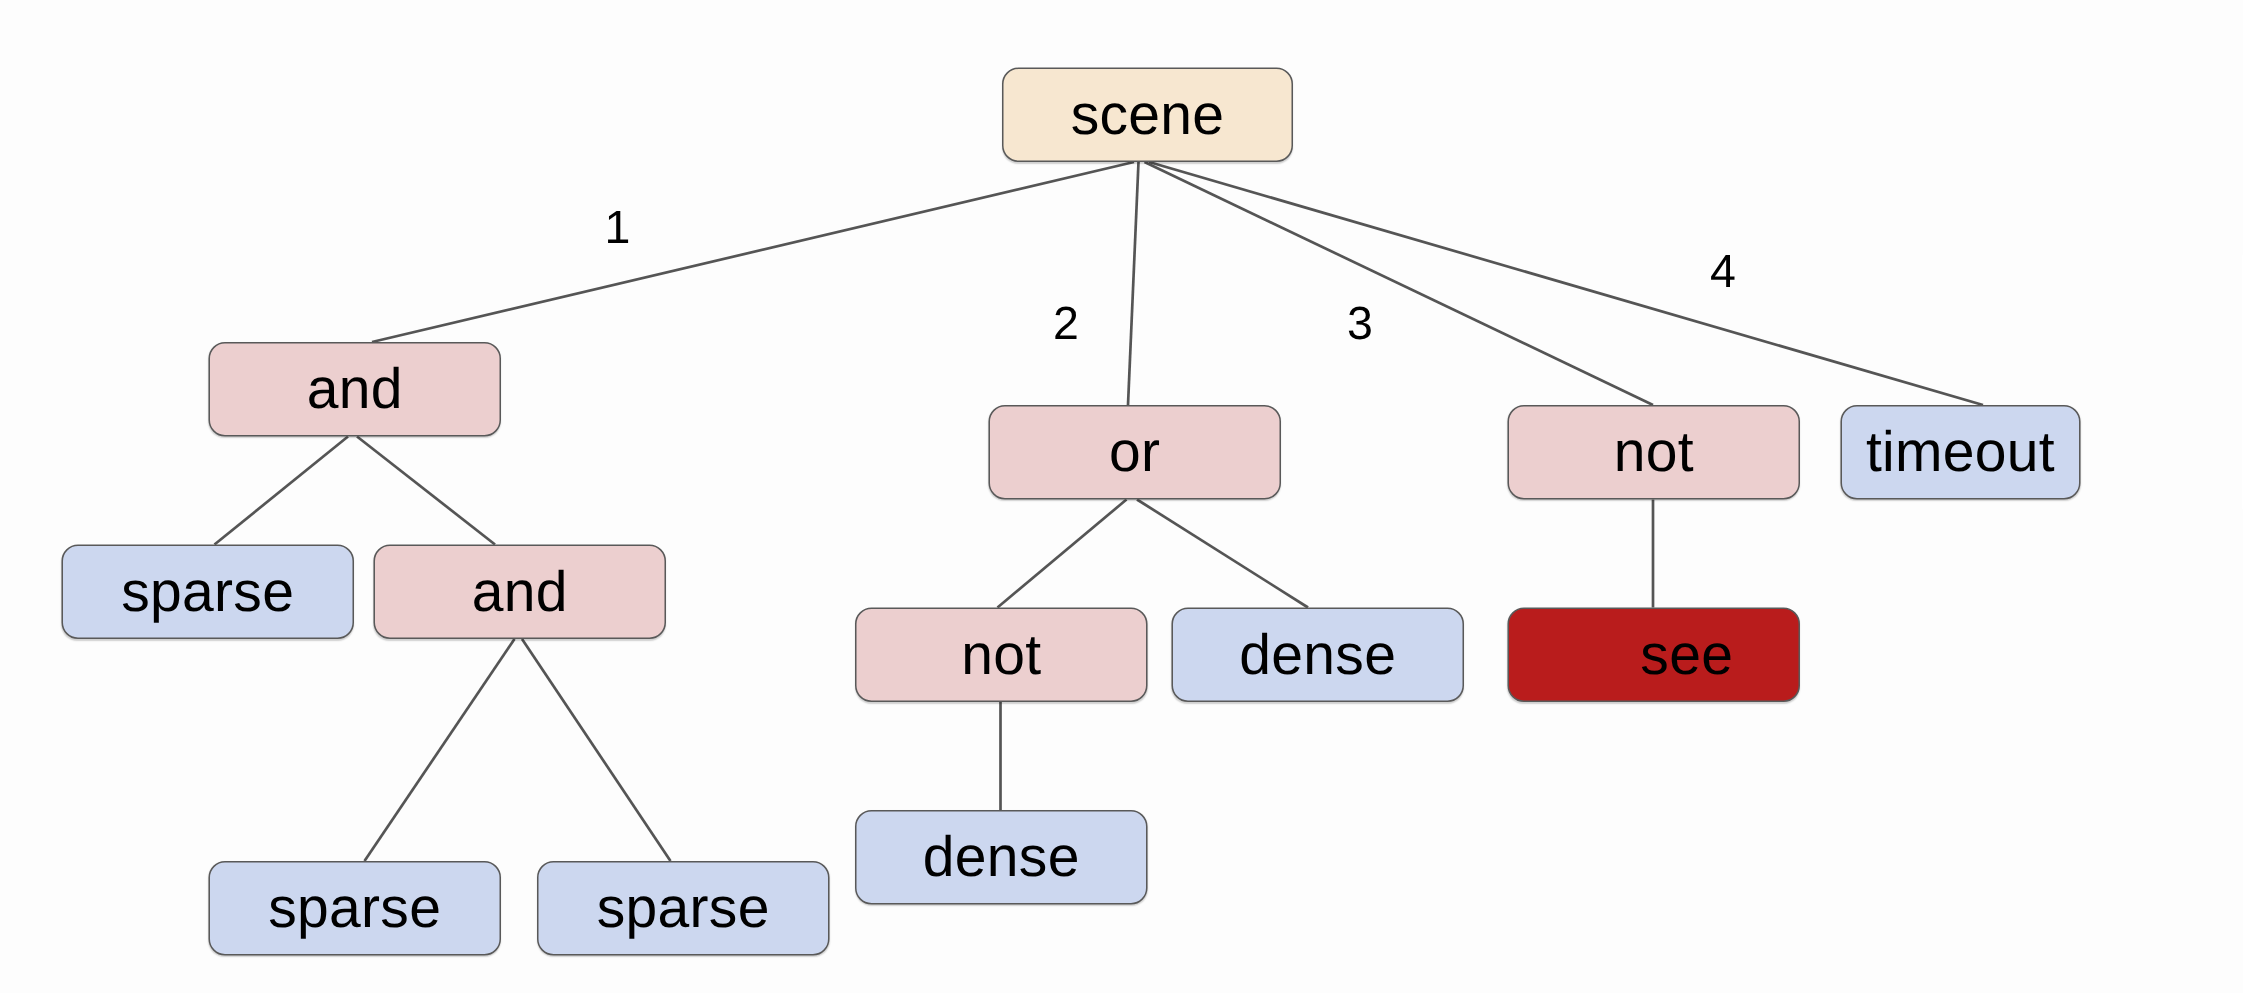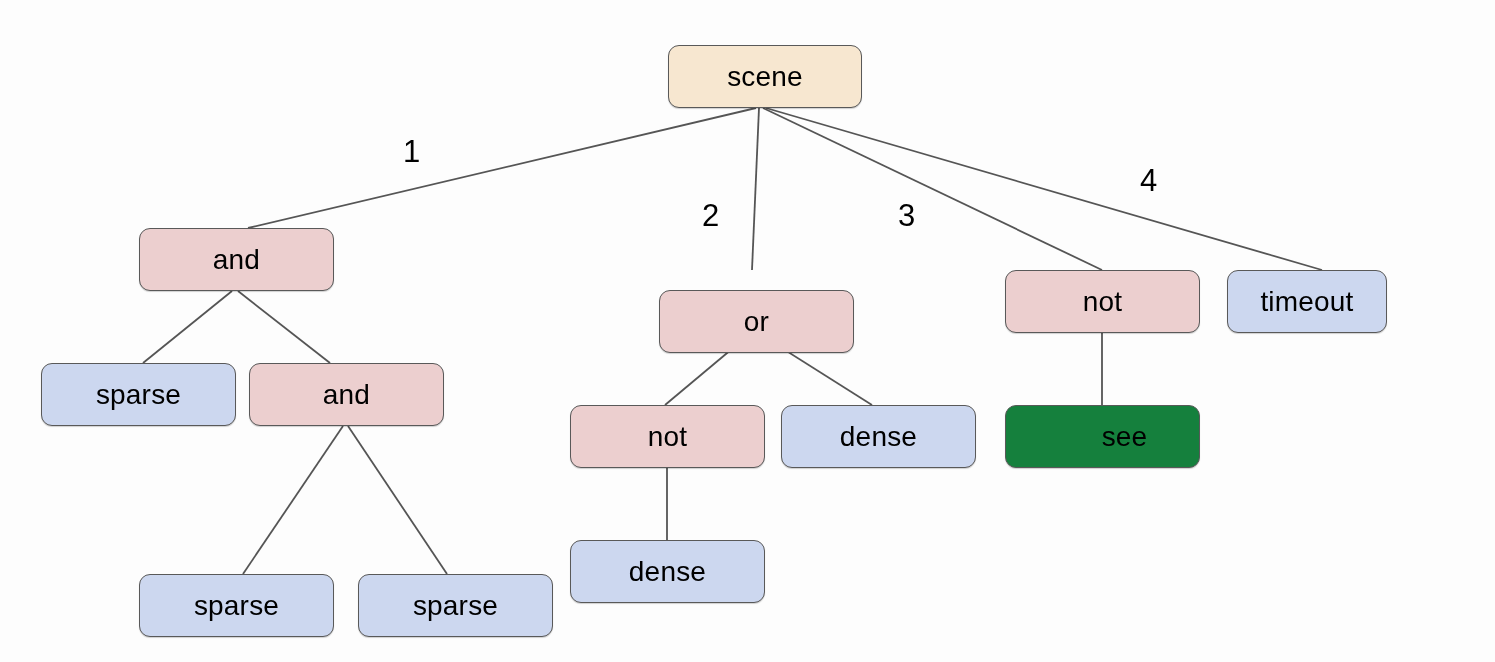--- a/index.html
+++ b/index.html
@@ -24,21 +24,21 @@
   }
   .node {
     position: absolute;
     box-sizing: border-box;
     border: 1.6px solid #595959;
     border-radius: 11px;
     display: flex;
     align-items: center;
     justify-content: center;
     color: #000000;
-    font-size: 28px;
+    font-size: 38px;
     line-height: 1;
     letter-spacing: 0.2px;
     box-shadow: 0 1px 1px rgba(0,0,0,0.18);
     z-index: 2;
   }
   .node-label {
     pointer-events: none;
     white-space: nowrap;
   }
   .edge-label {
@@ -78,36 +78,36 @@
     </div>
     <div class="node" style="left: 249px; top: 363px; width: 195px; height: 63px; background: rgb(236, 207, 207); border-color: rgb(89, 89, 89);">
       <span class="node-label">and</span>
     </div>
     <div class="node" style="left: 139px; top: 574px; width: 195px; height: 63px; background: rgb(204, 215, 239); border-color: rgb(89, 89, 89);">
       <span class="node-label">sparse</span>
     </div>
     <div class="node" style="left: 358px; top: 574px; width: 195px; height: 63px; background: rgb(204, 215, 239); border-color: rgb(89, 89, 89);">
       <span class="node-label">sparse</span>
     </div>
-    <div class="node" style="left: 659px; top: 270px; width: 195px; height: 63px; background: rgb(236, 207, 207); border-color: rgb(89, 89, 89); margin-top: 20px;">
+    <div class="node" style="left: 659px; top: 270px; width: 195px; height: 63px; background: rgb(236, 207, 207); border-color: rgb(89, 89, 89);">
       <span class="node-label">or</span>
     </div>
     <div class="node" style="left: 570px; top: 405px; width: 195px; height: 63px; background: rgb(236, 207, 207); border-color: rgb(89, 89, 89);">
       <span class="node-label">not</span>
     </div>
     <div class="node" style="left: 781px; top: 405px; width: 195px; height: 63px; background: rgb(204, 215, 239); border-color: rgb(89, 89, 89);">
       <span class="node-label">dense</span>
     </div>
     <div class="node" style="left: 570px; top: 540px; width: 195px; height: 63px; background: rgb(204, 215, 239); border-color: rgb(89, 89, 89);">
       <span class="node-label">dense</span>
     </div>
     <div class="node" style="left: 1005px; top: 270px; width: 195px; height: 63px; background: rgb(236, 207, 207); border-color: rgb(89, 89, 89);">
       <span class="node-label">not</span>
     </div>
-    <div class="node" style="left: 1005px; top: 405px; width: 195px; height: 63px; background: #15803d; border-color: rgb(89, 89, 89); padding-left: 44px;">
+    <div class="node" style="left: 1005px; top: 405px; width: 195px; height: 63px; background: #b91c1c; border-color: rgb(89, 89, 89); padding-left: 44px;">
       <span class="node-label">see</span>
     </div>
     <div class="node" style="left: 1227px; top: 270px; width: 160px; height: 63px; background: rgb(204, 215, 239); border-color: rgb(89, 89, 89);">
       <span class="node-label">timeout</span>
     </div>
     <div class="edge-label" style="left: 403px; top: 136px; color: rgb(0, 0, 0);">1</div>
     <div class="edge-label" style="left: 702px; top: 200px; color: rgb(0, 0, 0);">2</div>
     <div class="edge-label" style="left: 898px; top: 200px; color: rgb(0, 0, 0);">3</div>
     <div class="edge-label" style="left: 1140px; top: 165px; color: rgb(0, 0, 0);">4</div>
   </div>

